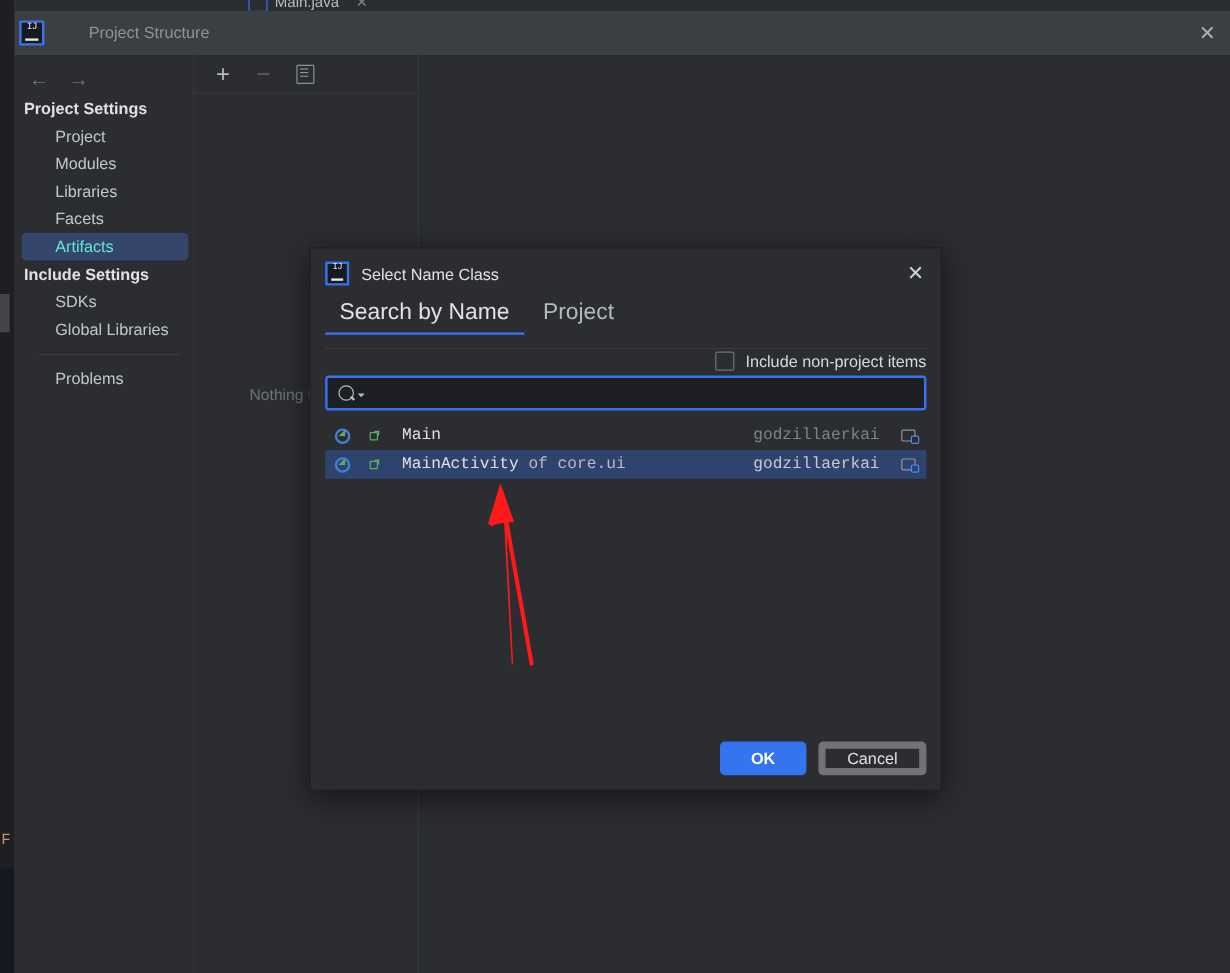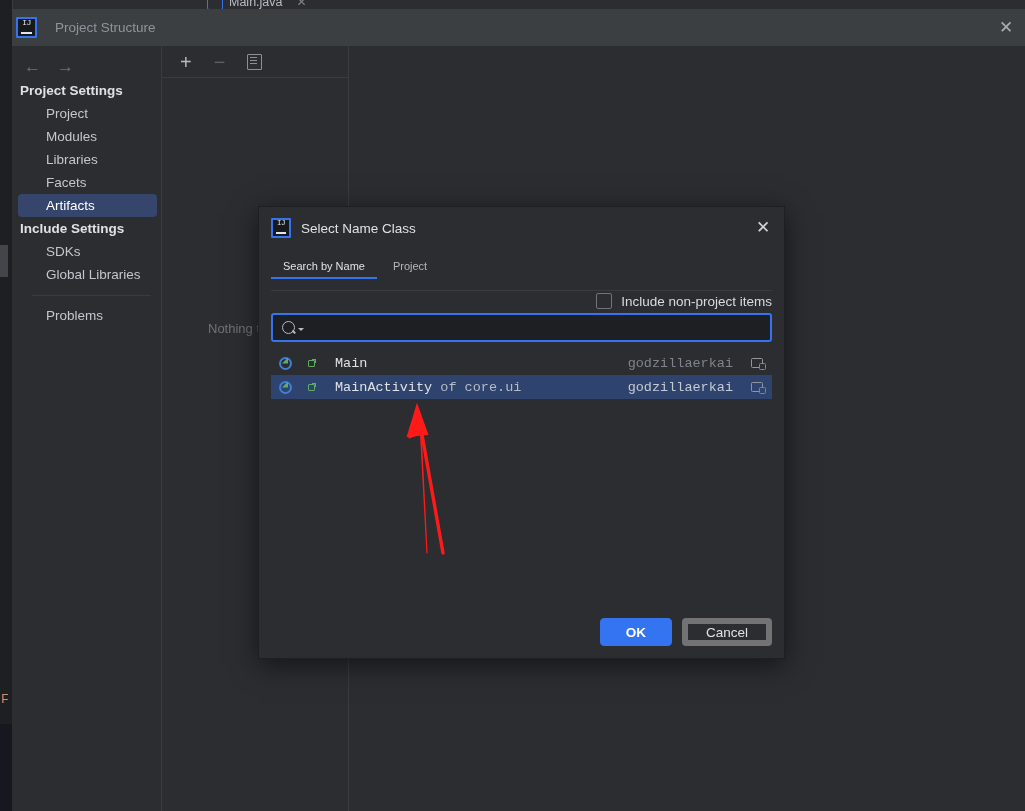--- a/index.html
+++ b/index.html
@@ -109,21 +109,21 @@
     letter-spacing: -0.5px;
   }
   #ps-titlebar .ij-badge::after {
     content: "";
     position: absolute;
     left: 3px; right: 3px; bottom: 2px;
     height: 2px;
     background: #e3e5e8;
   }
   #ps-title-text {
-    margin-left: 18px;
+    margin-left: 37px;
     font-size: 13.5px;
     color: #8f949c;
   }
   #ps-close {
     position: absolute;
     right: 6px; top: 6px;
     width: 26px; height: 26px;
     color: #a8adb5;
     font-size: 17px;
     line-height: 26px;
@@ -172,21 +172,21 @@
     font-size: 13.5px;
     color: #c3c7cd;
     padding: 3px 0 3px 34px;
     line-height: 17px;
   }
   .sb-item.selected {
     background: #36456b;
     border-radius: 4px;
     margin: 0 4px 0 6px;
     padding-left: 28px;
-    color: #ffffff;
+    color: #5eead4;
   }
   .sb-sep {
     height: 1px;
     background: #393b40;
     margin: 9px 10px 8px 20px;
   }
 
   
   #ps-midpane {
     position: absolute;
@@ -304,21 +304,21 @@
 
   #dlg-tabs {
     display: flex;
     align-items: flex-end;
     height: 30px;
     margin-left: 12px;
     position: relative;
     gap: 4px;
   }
   .dlg-tab {
-    font-size: 11px;
+    font-size: 19px;
     color: #b3b8bf;
     padding: 4px 12px 7px 12px;
     cursor: pointer;
     position: relative;
   }
   .dlg-tab.active { color: #dfe1e5; }
   .dlg-tab.active::after {
     content: "";
     position: absolute;
     left: 0; right: 0; bottom: 0;

